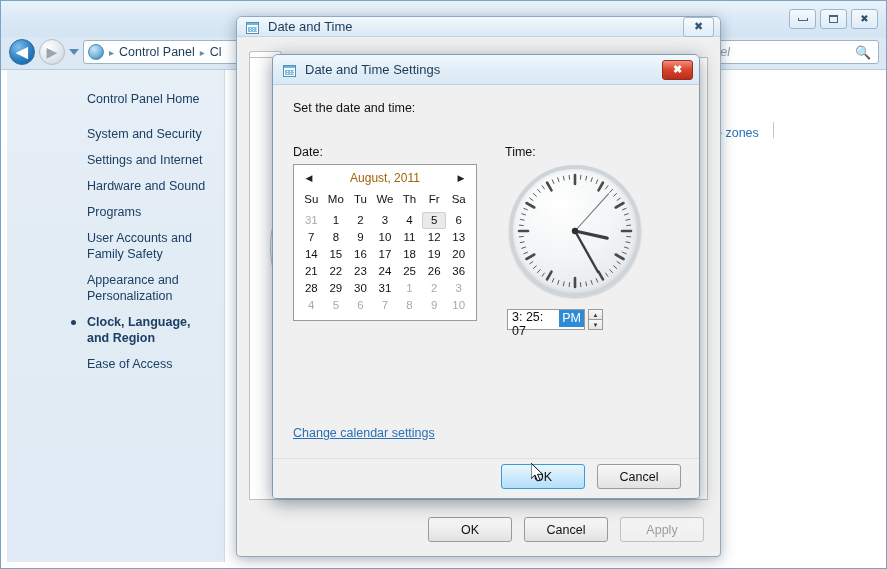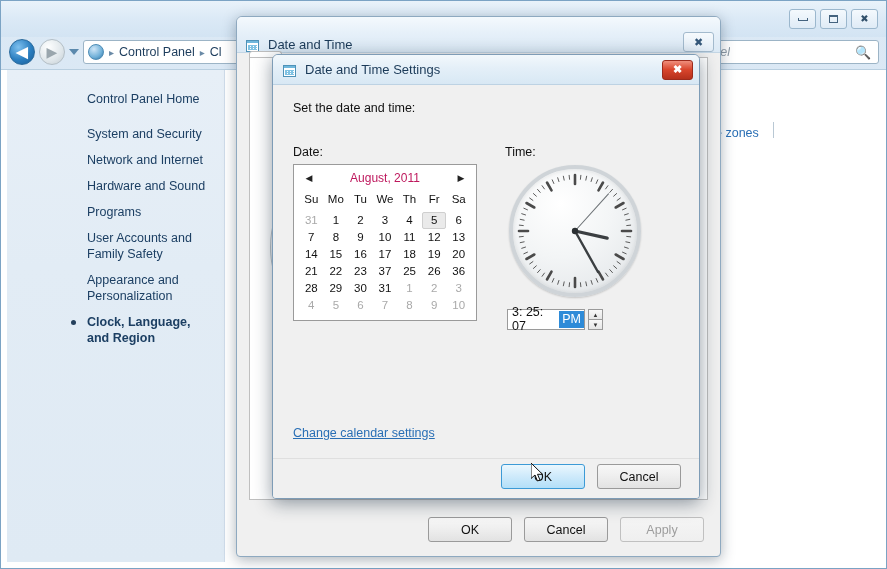--- a/index.html
+++ b/index.html
@@ -100,24 +100,24 @@
 
   
   .dlg-outer {
     position:absolute; left:236px; top:16px; width:485px; height:541px;
     background:#f0f0f0;
     border:1px solid #8ea9c0; border-radius:6px 6px 4px 4px;
     box-shadow:0 3px 14px rgba(20,40,60,.35);
     overflow:hidden;
   }
   .dlg-outer .titlebar {
-    height:36px;
+    height:20px;
     background: linear-gradient(180deg,#f4f9fd 0%,#e6f0f9 45%,#dbe9f5 100%);
     border-bottom:1px solid #c3d6e5;
-    display:flex; align-items:flex-end; padding:0 6px 0 9px;
+    display:flex; align-items:center; padding:0 6px 0 9px;
   }
   .dlg-title { font-size:13px; color:#1b3a58; margin-left:7px; }
   .btn-close-plain {
     margin-left:auto; width:31px;height:20px;
     border:1px solid #a3bacd; border-radius:3px;
     background: linear-gradient(180deg,#f6fafd 0%,#e2edf7 100%);
     display:flex;align-items:center;justify-content:center;
     color:#35587a; font-size:11px;
   }
   .outer-panel { position:absolute; left:12px; top:40px; right:12px; bottom:56px;
@@ -177,38 +177,38 @@
   .col-time { margin-left:24px; }
 
   
   .calendar {
     width:184px; background:#fff; border:1px solid #9a9a9a;
     padding:4px 5px 6px 5px; margin-top:5px;
   }
   .cal-head { display:flex; align-items:center; justify-content:space-between;
     height:18px; padding:0 4px; }
   .cal-arrow { font-size:9px; color:#222; width:12px; text-align:center; }
-  .cal-month { font-size:12px; color:#be185d; font-weight:normal; }
+  .cal-month { font-size:12px; color:#a16207; font-weight:normal; }
   .cal-grid { display:grid; grid-template-columns:repeat(7,1fr); margin-top:4px; }
   .cal-grid div { text-align:center; font-size:11.5px; color:#111; line-height:17px; }
   .cal-grid .dow { color:#111; }
   .cal-grid .other { color:#a9a9a9; }
   .cal-grid .sel { background:#eaeaea; border:1px solid #cfcfcf; border-radius:2px; line-height:15px; }
 
   
   .clock-wrap { width:132px; height:132px; position:relative; margin-top:6px; margin-left:4px; }
   .clock-face { width:132px; height:132px; border-radius:50%;
     background: radial-gradient(circle at 38% 28%, #ffffff 0%, #f3f5f6 45%, #dfe3e6 100%);
     border:4px solid #cfd4d8; box-shadow: inset 0 0 5px rgba(0,0,0,.10), 0 1px 2px rgba(0,0,0,.18); }
   .clock-svg { position:absolute; left:0; top:0; }
 
   .time-row { display:flex; align-items:center; margin-top:12px; margin-left:2px; }
   .time-field {
     width:78px; height:21px; background:#fff; border:1px solid #9a9a9a;
-    display:flex; align-items:center; justify-content:flex-end;
+    display:flex; align-items:flex-start; justify-content:flex-end;
     padding:0 0 1px 4px; font-size:12.5px; color:#111;
   }
   .time-ampm { background:#2e8bd8; color:#fff; padding:1px 3px 2px 3px; margin-left:2px; }
   .spin { margin-left:3px; width:15px; height:21px; display:flex; flex-direction:column; }
   .spin div { flex:1; border:1px solid #9a9a9a;
     background: linear-gradient(180deg,#f8f8f8 0%,#e6e6e6 100%);
     display:flex;align-items:center;justify-content:center; font-size:6px; color:#333; }
   .spin div:first-child { border-bottom:none; }
 
   .cal-link { position:absolute; left:20px; bottom:58px; font-size:12.5px;
@@ -280,36 +280,39 @@
 
     <div class="exp-body">
       <div class="sidebar">
         <div class="side-item home">
           <span>Control Panel Home</span>
         </div>
         <div class="side-item">
           <span>System and Security</span>
         </div>
         <div class="side-item">
-          <span>Network and Internet</span>
+          <span>Settings and Internet</span>
         </div>
         <div class="side-item">
           <span>Hardware and Sound</span>
         </div>
         <div class="side-item">
           <span>Programs</span>
         </div>
         <div class="side-item">
           <span>User Accounts and Family Safety</span>
         </div>
         <div class="side-item">
           <span>Appearance and Personalization</span>
         </div>
         <div class="side-item active">
           <span>Clock, Language, and Region</span>
+        </div>
+        <div class="side-item">
+          <span>Ease of Access</span>
         </div>
       </div>
 
       <div class="content-area">
         <span class="tz-link">e zones</span>
         <span class="tz-caret"></span>
       </div>
     </div>
   </div>
 
@@ -400,21 +403,21 @@
                 <div class="">14</div>
                 <div class="">15</div>
                 <div class="">16</div>
                 <div class="">17</div>
                 <div class="">18</div>
                 <div class="">19</div>
                 <div class="">20</div>
                 <div class="">21</div>
                 <div class="">22</div>
                 <div class="">23</div>
-                <div class="">37</div>
+                <div class="">24</div>
                 <div class="">25</div>
                 <div class="">26</div>
                 <div class="">36</div>
                 <div class="">28</div>
                 <div class="">29</div>
                 <div class="">30</div>
                 <div class="">31</div>
                 <div class="other ">1</div>
                 <div class="other ">2</div>
                 <div class="other ">3</div>

